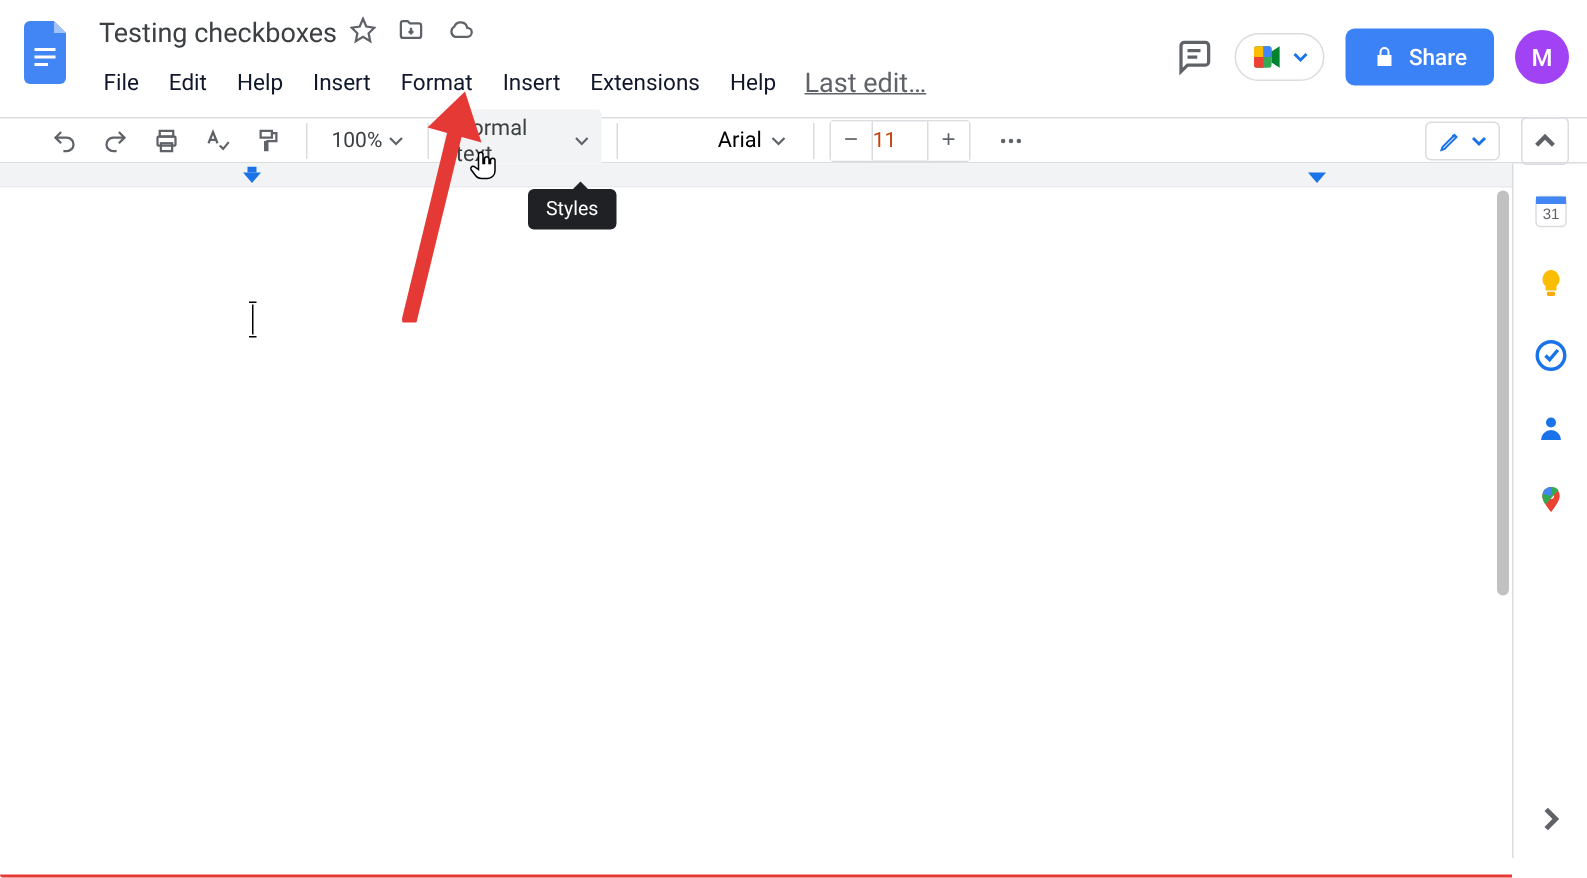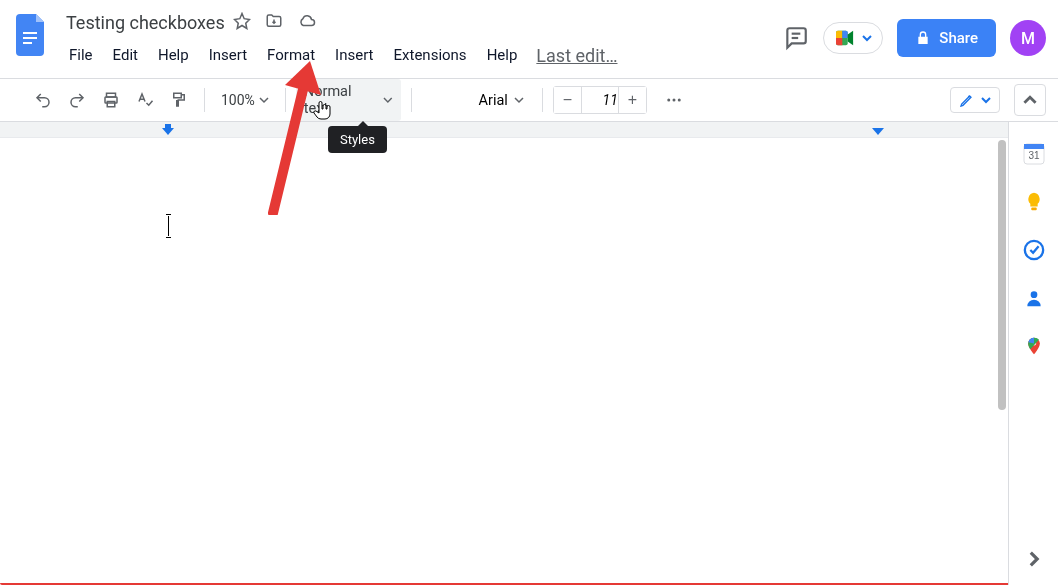--- a/index.html
+++ b/index.html
@@ -60,21 +60,21 @@
     display:flex; align-items:center; gap:8px;
     padding:10px 18px; font-size:15px; font-weight:500;
   }
   .avatar {
     width:36px; height:36px; border-radius:50%; background:#a142f4;
     color:#fff; display:flex; align-items:center; justify-content:center;
     font-size:16px; font-weight:500;
   }
   
   .toolbar {
-    height: 44px;
+    height: 31px;
     border-top:1px solid #dadce0;
     border-bottom:1px solid #dadce0;
     display:flex; align-items:center; padding: 0 12px 0 28px;
     gap: 4px;
     position: relative;
   }
   .tbtn {
     width:30px; height:30px; display:flex; align-items:center; justify-content:center;
     border-radius:4px; color:#5f6368; cursor:pointer;
   }
@@ -98,36 +98,36 @@
     display:flex; align-items:center; border:1px solid #dadce0; border-radius:3px;
     height:28px;
   }
   .fontsize button {
     width:28px; height:26px; border:none; background:#fff; color:#5f6368;
     font-size:16px; cursor:pointer;
   }
   .fontsize button:first-child { border-right:1px solid #dadce0; }
   .fontsize button:last-child  { border-left:1px solid #dadce0; }
   .fontsize .val {
-    width:36px; text-align:right; font-size:14px; color:#000000;font-style:italic;
+    width:36px; text-align:left; font-size:14px; color:#c2410c;
   }
   .toolbar-spacer{flex:1;}
   .mode-pill{
     display:flex; align-items:center; gap:6px;
     border:1px solid #dadce0; border-radius:4px; padding:4px 8px;
     color:#1a73e8;
   }
   .expand-btn{
     width:32px;height:32px;border:1px solid #dadce0;border-radius:4px;
     display:flex;align-items:center;justify-content:center; color:#5f6368;
     margin-left:10px;
   }
   
   .tooltip {
-    position:absolute; left:328px; top:126px;
+    position:absolute; left:352px; top:126px;
     background:#202124; color:#fff; font-size:13px;
     padding:6px 12px; border-radius:4px;
     z-index:50;
   }
   .tooltip::before{
     content:""; position:absolute; top:-5px; left:30px;
     border-left:5px solid transparent; border-right:5px solid transparent;
     border-bottom:5px solid #202124;
   }
   

